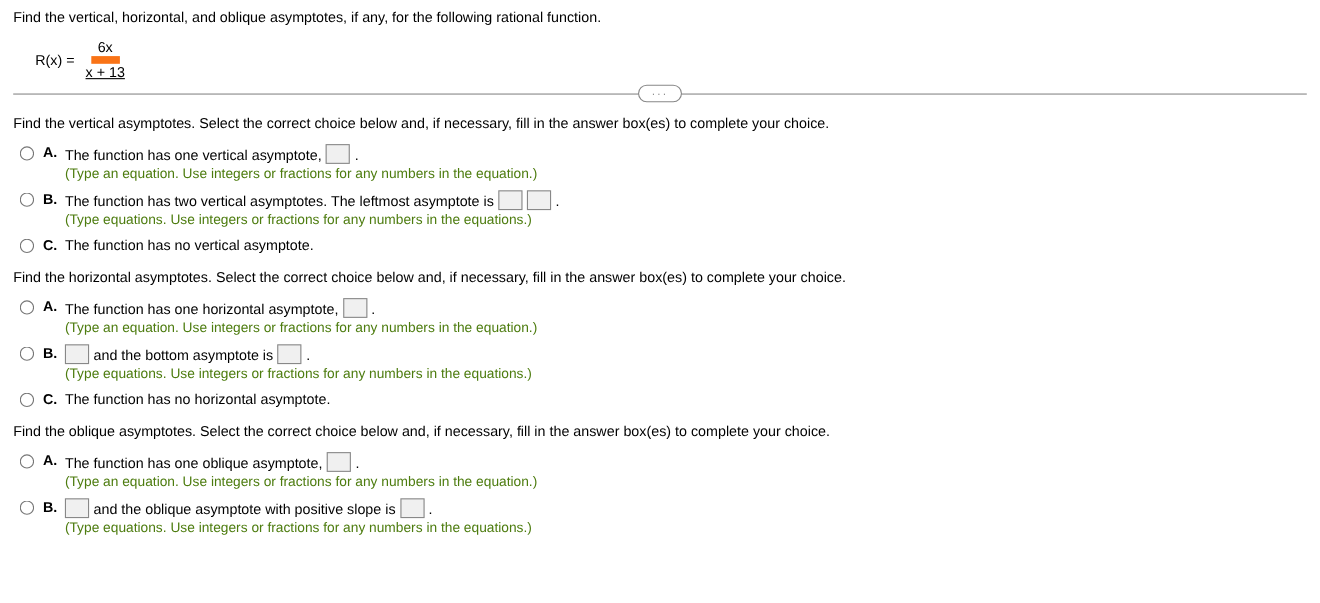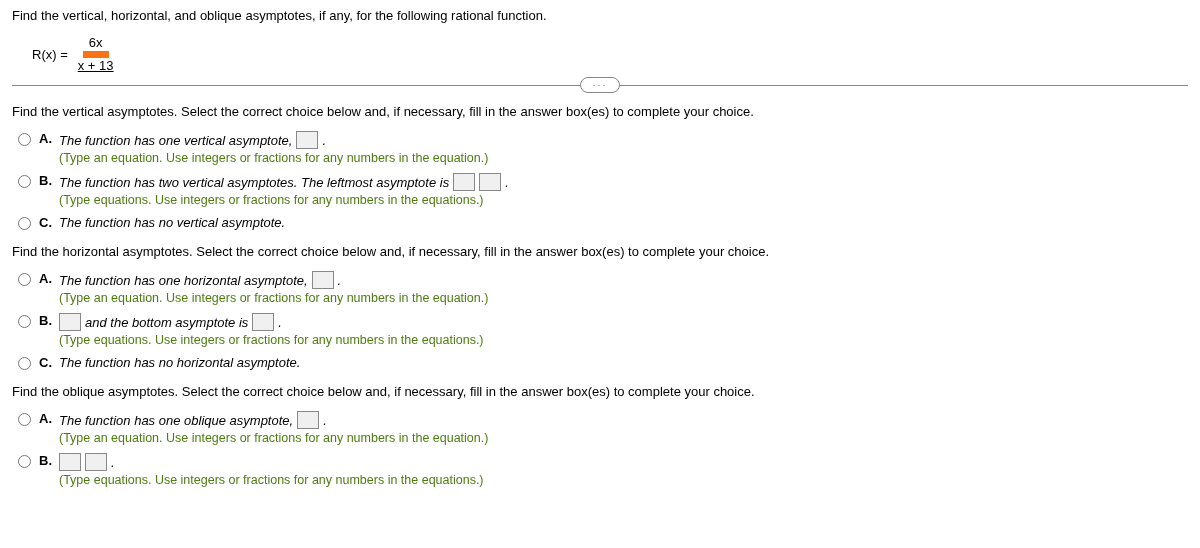--- a/index.html
+++ b/index.html
@@ -9,21 +9,21 @@
     .frac { display: inline-flex; flex-direction: column; align-items: center; margin-left: 4px; font-size: 13px; }
     .frac .num { border-bottom: 7px solid #f97316; padding: 0 6px; line-height: 1.2; }
     .frac .den { padding: 0 6px; line-height: 1.2; text-decoration: underline; }
     .divider-row { position: relative; border-top: 1px solid #888; margin: 10px 0 18px 0; }
     .more-btn { position: absolute; left: 50%; top: -9px; transform: translateX(-50%); width: 40px; height: 16px; border: 1px solid #888; border-radius: 8px; background: #fff; display: flex; align-items: center; justify-content: center; font-size: 9px; letter-spacing: 2px; color: #555; cursor: pointer; }
     .prompt { margin: 14px 0 12px 0; }
     .choice { display: flex; align-items: flex-start; margin: 8px 0 6px 6px; }
     .radio { margin-top: 2px; margin-right: 8px; accent-color: #1a5fb4; }
     .label-letter { font-weight: bold; width: 20px; flex-shrink: 0; }
     .choice-body { display: flex; flex-direction: column; }
-    .choice-line { display: flex; align-items: center; flex-wrap: wrap; gap: 4px; font-style: italic; }
+    .choice-line { display: flex; align-items: center; flex-wrap: wrap; gap: 4px; }
     .fill-box { width: 22px; height: 18px; border: 1px solid #888; background: #f0f0f0; display: inline-block; }
     .hint { color: #4d7c0f; margin-top: 2px; font-size: 12.5px; }
   </style>
 </head>
 <body>
 
 <div class="intro">Find the vertical, horizontal, and oblique asymptotes, if any, for the following rational function.</div>
 
 <div class="equation-row">
   <span>R(x) =</span>
@@ -129,18 +129,19 @@
     <div class="hint">(Type an equation. Use integers or fractions for any numbers in the equation.)</div>
   </div>
 </div>
 
 <div class="choice">
   <input type="radio" class="radio" name="obl" style="">
   <span class="label-letter">B.</span>
   <div class="choice-body">
     <div class="choice-line">
       <span class="fill-box"></span>
+      <span>and the oblique asymptote with positive slope is</span>
       <span class="fill-box"></span>
       <span>.</span>
     </div>
     <div class="hint">(Type equations. Use integers or fractions for any numbers in the equations.)</div>
   </div>
 </div>
 
 </body></html>

